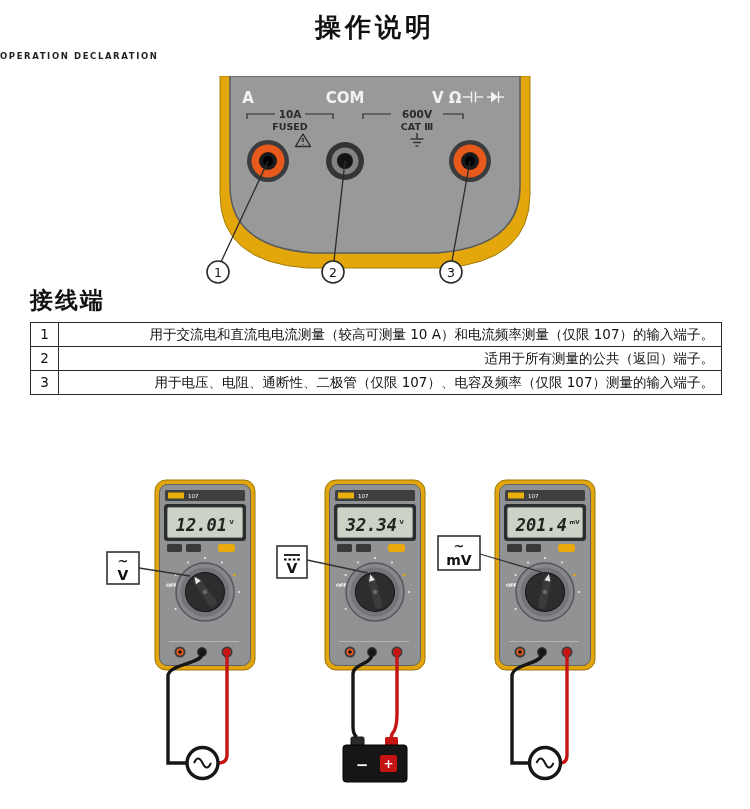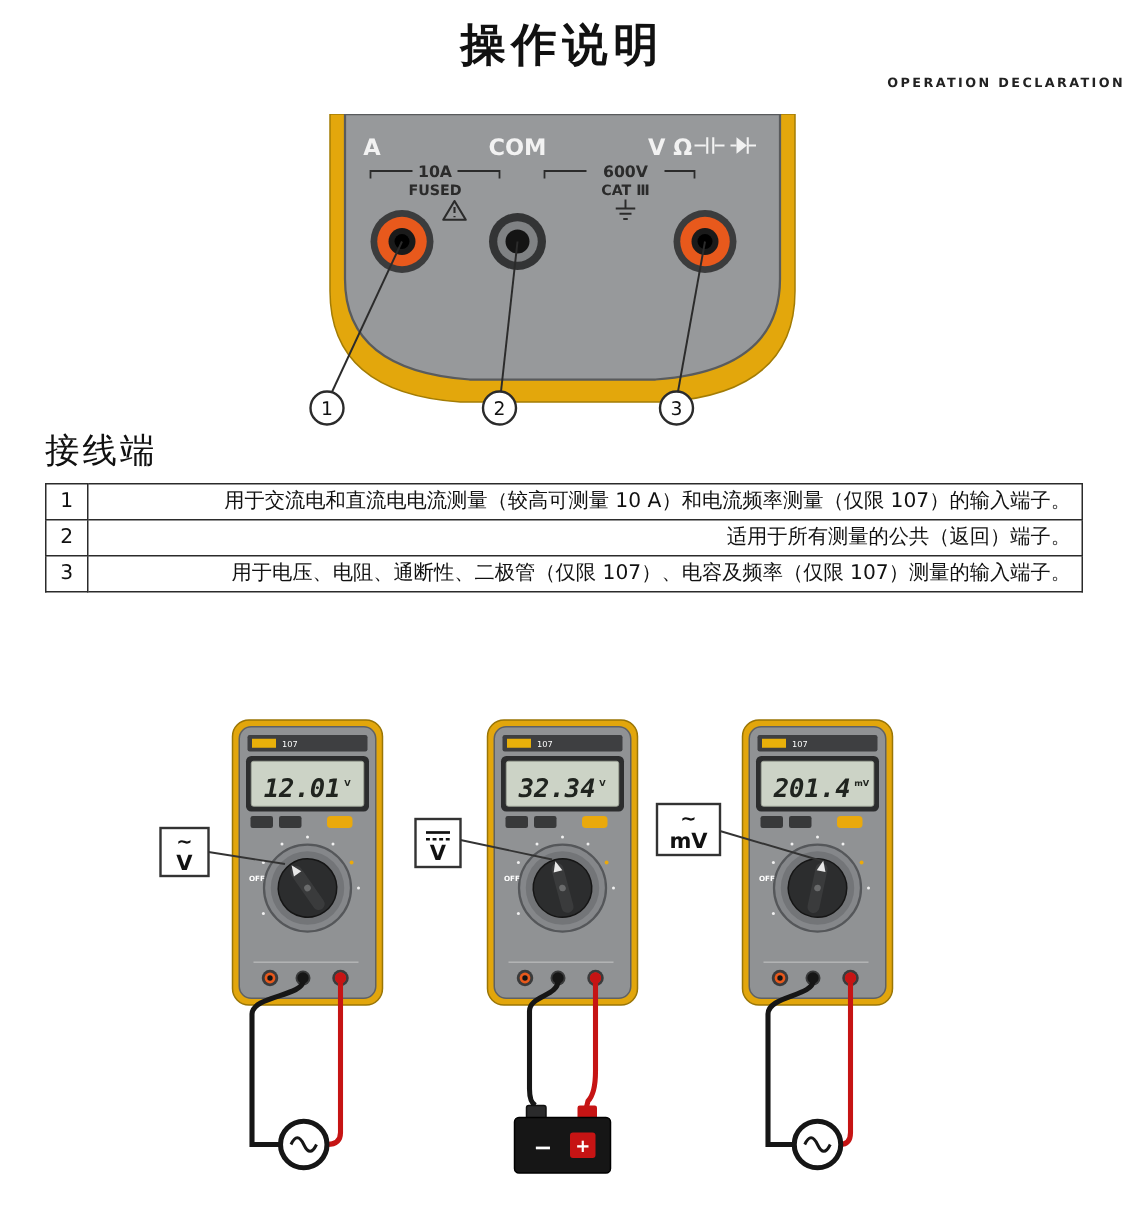--- a/index.html
+++ b/index.html
@@ -1,22 +1,22 @@
 <!DOCTYPE html>
 <html><head>
 <meta charset="utf-8">
 <style>
   * { margin:0; padding:0; box-sizing:border-box; }
   html,body { background:#fff; }
   body { width:750px; height:809px; font-family:"DejaVu Sans","Liberation Sans",sans-serif; color:#1a1a1a; }
   .page { position:relative; width:750px; height:809px; background:#fff; overflow:hidden; }
-  .title { position:absolute; top:10px; left:0; width:100%; text-align:center; font-size:30px; font-weight:600; letter-spacing:4px; color:#111; }
-  .subtitle { position:absolute; top:51px; left:0; width:100%; text-align:right; font-size:8.5px; font-weight:bold; letter-spacing:1.6px; color:#222; }
+  .title { position:absolute; top:10px; left:0; width:100%; text-align:center; font-size:26px; font-weight:600; letter-spacing:4px; color:#111; }
+  .subtitle { position:absolute; top:51px; left:0; width:100%; text-align:left; font-size:8.5px; font-weight:bold; letter-spacing:1.6px; color:#222; }
   .terminal-diagram { position:absolute; left:185px; top:76px; }
-  .section-heading { position:absolute; left:30px; top:285px; font-size:23px; font-weight:400; letter-spacing:2px; color:#111; }
+  .section-heading { position:absolute; left:30px; top:285px; font-size:23px; font-weight:700; letter-spacing:2px; color:#111; }
   .terminal-table { position:absolute; left:30px; top:322px; width:692px; border-collapse:collapse; font-size:13.5px; color:#111; }
   .terminal-table td { border:1.2px solid #2b2b2b; padding:2px 7px; line-height:1.4;text-align:right; }
   .terminal-table td.num { width:28px; text-align:center; }
   .meters-svg { position:absolute; left:0; top:458px; }
   svg text { font-family:"DejaVu Sans","Liberation Sans",sans-serif; }
   .lcd-text { font-family:"DejaVu Sans Mono",monospace; font-weight:bold; font-style:italic; }
 </style>
 </head>
 <body>
 

